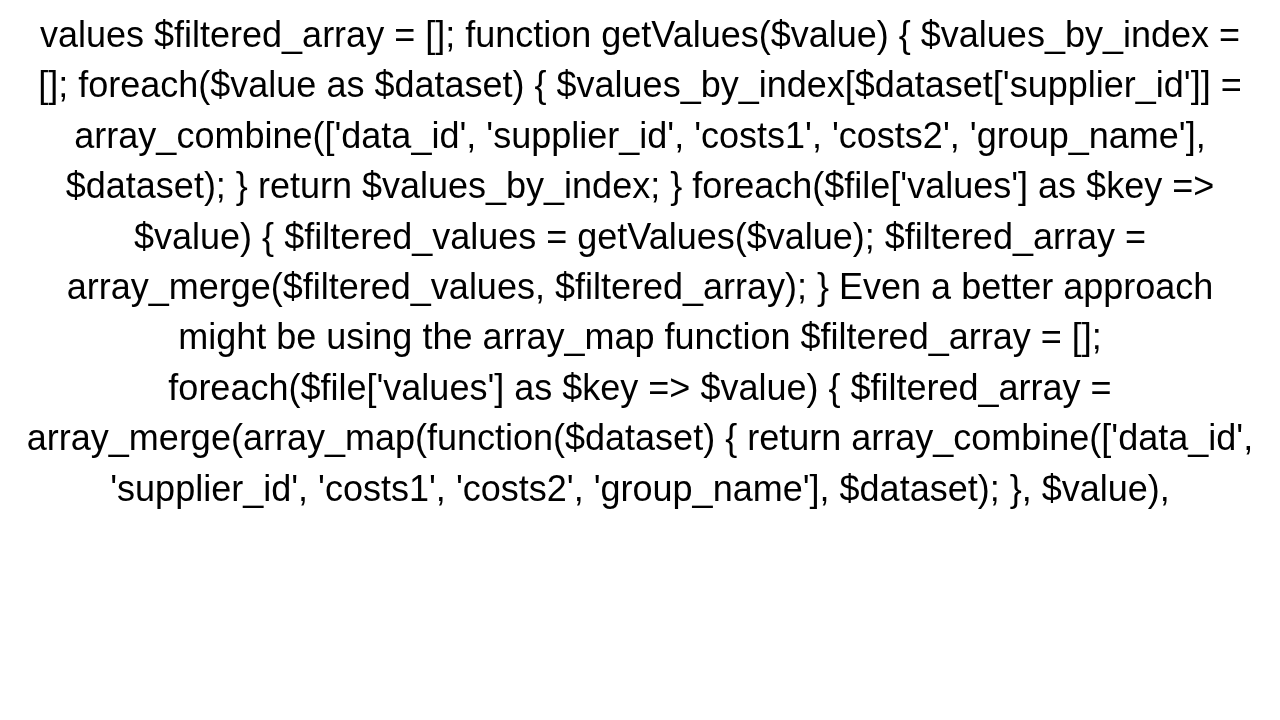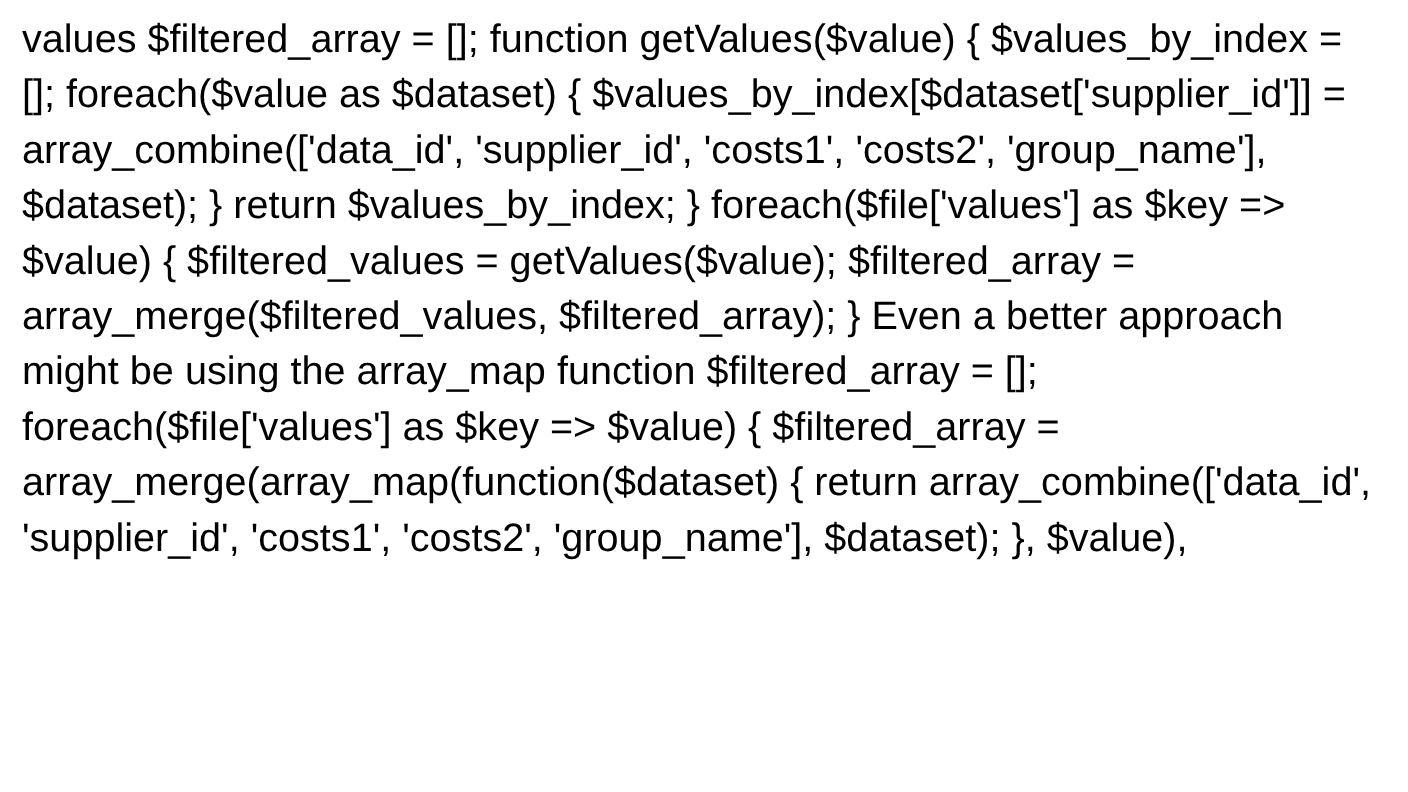--- a/index.html
+++ b/index.html
@@ -13,20 +13,21 @@
       background: #ffffff;
       font-family: Arial, Helvetica, sans-serif;
       display: flex;
       align-items: flex-start;
       justify-content: center;
       overflow: hidden;
     }
     .content {
       width: 100%;
       padding: 10px 20px;
+      text-align: center;
       font-size: 36px;
       line-height: 1.4;
       color: #000000;
       font-weight: 400;
     }
   </style>
 </head>
 <body>
 
 <div class="content">values $filtered_array = [];  function getValues($value) {     $values_by_index = [];     foreach($value as $dataset) {         $values_by_index[$dataset['supplier_id']] = array_combine(['data_id', 'supplier_id', 'costs1', 'costs2', 'group_name'], $dataset);     }     return $values_by_index; }  foreach($file['values'] as $key =&gt; $value) {     $filtered_values = getValues($value);     $filtered_array = array_merge($filtered_values, $filtered_array); }  Even a better approach might be using the array_map function $filtered_array = []; foreach($file['values'] as $key =&gt; $value) {     $filtered_array = array_merge(array_map(function($dataset) {         return array_combine(['data_id', 'supplier_id', 'costs1', 'costs2', 'group_name'], $dataset);     }, $value),</div>

